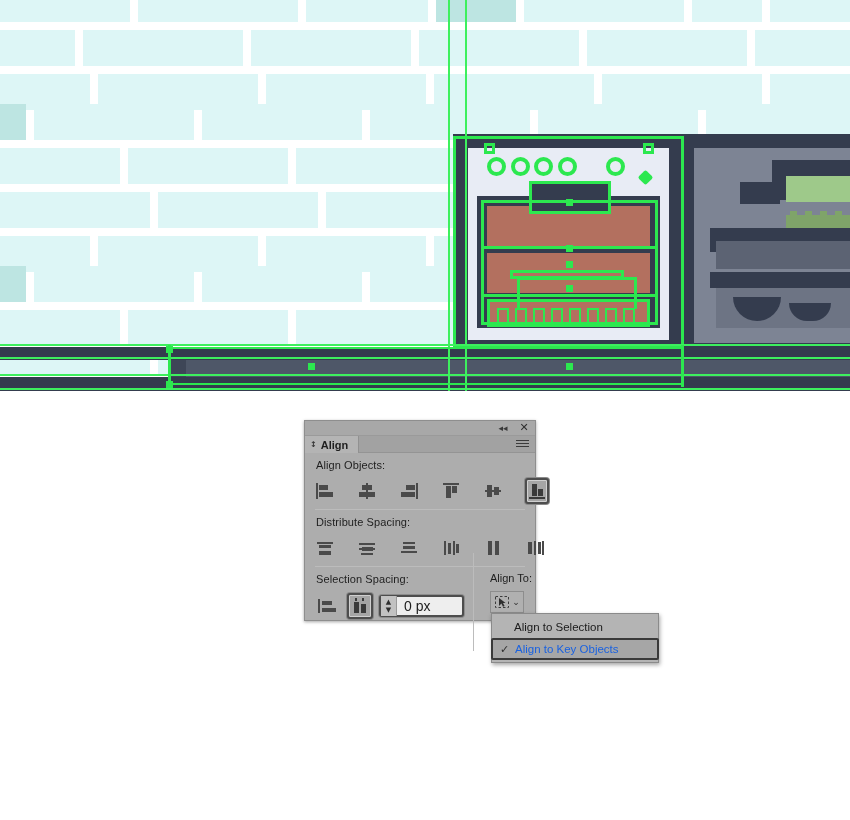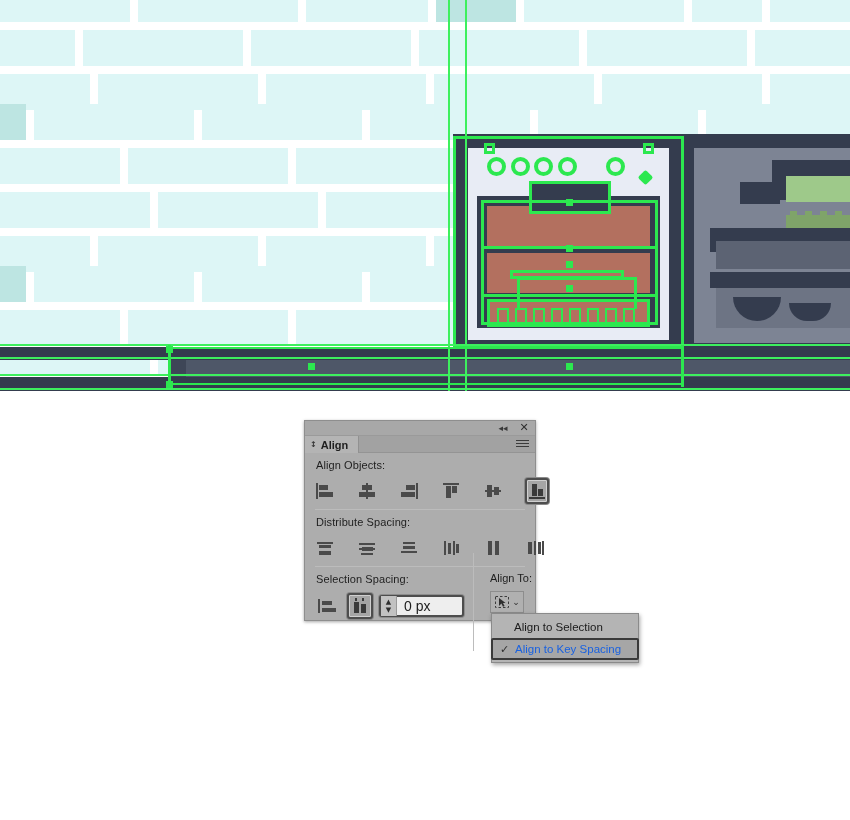--- a/index.html
+++ b/index.html
@@ -134,21 +134,21 @@
   }
   .alignto-box {
     width: 34px; height: 22px;
     background: #b0b0b0;
     border: 1px solid #8d8d8d;
     display: flex; align-items: center; justify-content: center; gap: 1px;
   }
 
   
   #alignto-menu {
-    position: absolute; left: 491px; top: 613px; width: 148px;
+    position: absolute; left: 491px; top: 613px; width: 168px;
     background: #b4b4b4; border: 1px solid #8a8a8a;
     box-shadow: 1px 2px 4px rgba(0,0,0,0.35);
     padding: 2px 0;
   }
   .menu-item {
     height: 22px; display: flex; align-items: center;
     font-size: 11.5px; color: #1b1b1b; padding-left: 22px; position: relative;
   }
   .menu-item.highlight {
     background: #a6a6a6; color: #1a62e0;
@@ -475,17 +475,17 @@
       <span style="font-size:9px;color:#2f2f2f;font-family:'DejaVu Sans',sans-serif;line-height:9px;">⌄</span>
     </div>
   </div>
 
   <div id="alignto-menu">
     <div class="menu-item">
       <span>Align to Selection</span>
     </div>
     <div class="menu-item highlight">
       <span class="menu-check">✓</span>
-      <span>Align to Key Spacing</span>
+      <span>Align to Key Objects</span>
     </div>
   </div>
 
 </div>
 
 </body></html>

